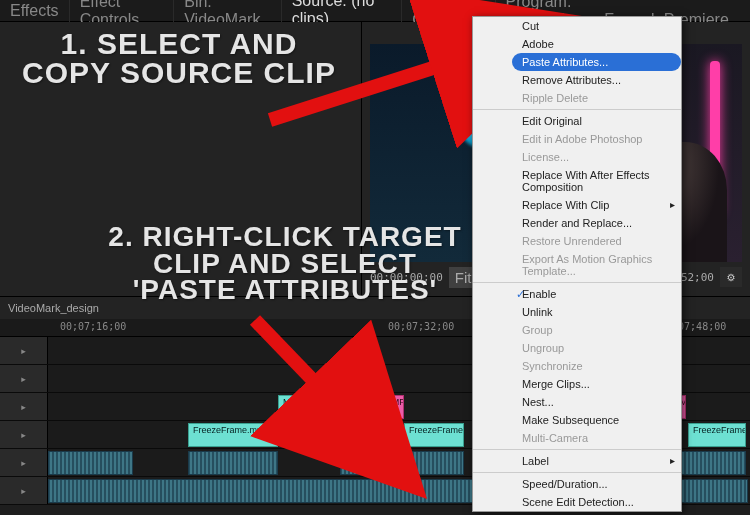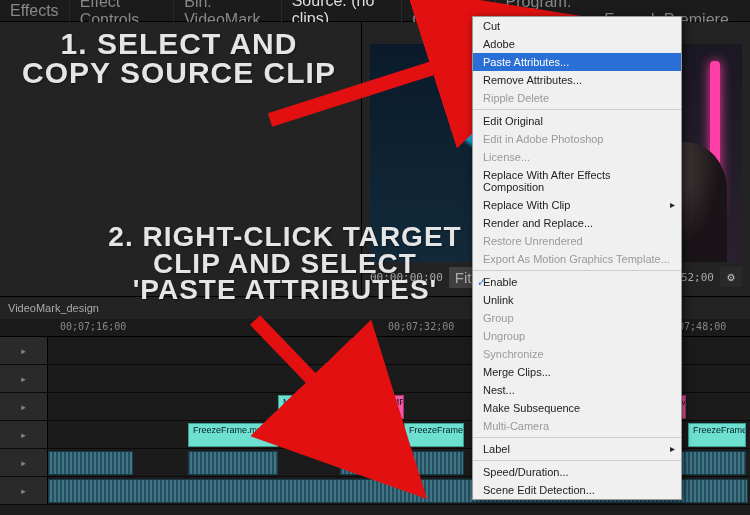--- a/index.html
+++ b/index.html
@@ -147,23 +147,24 @@
     border:1px solid #999;
     box-shadow:2px 2px 8px rgba(0,0,0,0.6);
     color:#222;
     z-index:100;
     font-size:11px;
   }
   .cm-item {
     padding:3px 10px;
     cursor:pointer;
     position:relative;
+    margin-left:39px;
   }
   .cm-item.highlighted {
-    background:#2a6fd6; color:#fff;
+    background:#2a6fd6; color:#fff;border-radius:9px;
   }
   .cm-item.disabled {
     color:#999;
   }
   .cm-sep { height:1px; background:#ccc; margin:2px 0; }
   .cm-check {
     position:absolute; left:4px; top:3px;
     color:#2a6fd6; font-size:11px;
   }
   .cm-arrow {

